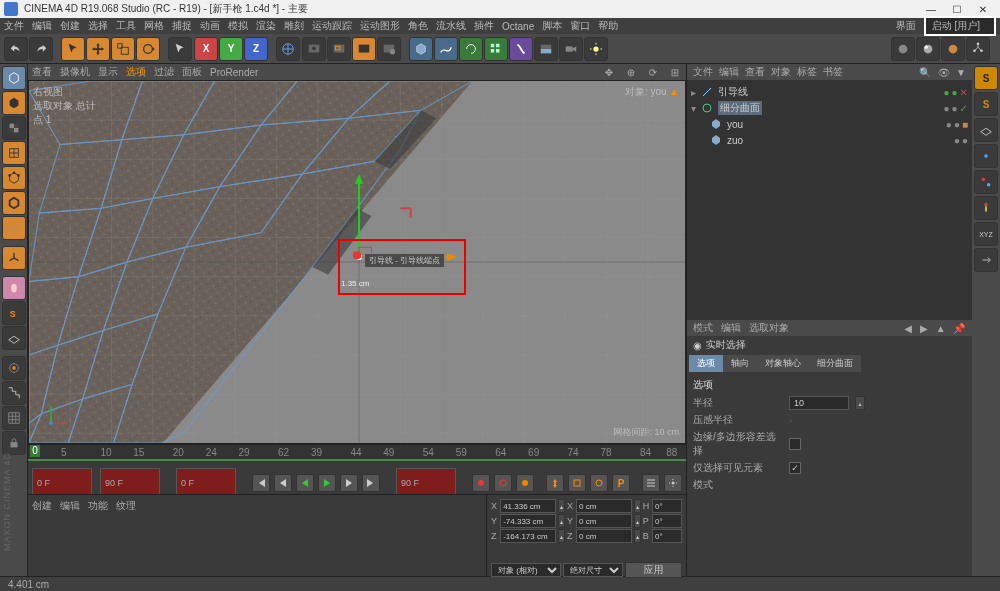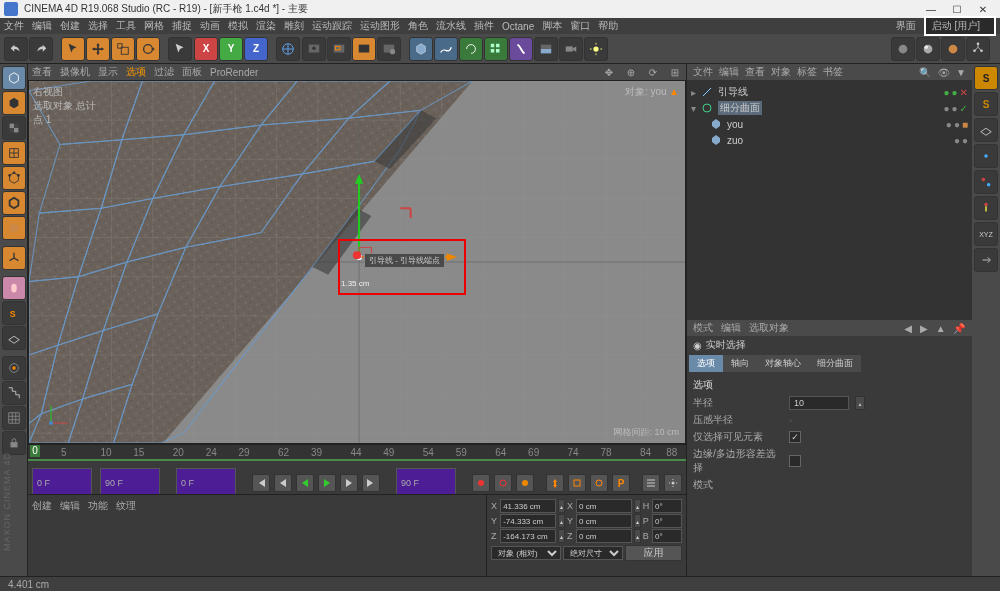--- a/index.html
+++ b/index.html
@@ -28,21 +28,21 @@
 .view-tabs .vticon{width:14px;height:14px;display:flex;align-items:center;justify-content:center;cursor:pointer}
 .viewport{flex:1;background:#888;position:relative;overflow:hidden;border:1px solid #222}
 .vp-info{position:absolute;top:4px;left:4px;color:#bbb;font-size:9px;line-height:1.4}
 .vp-label{position:absolute;top:4px;right:6px;color:#bbb;font-size:9px}
 .vp-grid-info{position:absolute;bottom:4px;right:6px;color:#bbb;font-size:9px}
 .timeline{height:28px;background:#3a3a3a;border-top:1px solid #222;display:flex;flex-direction:column}
 .ruler{height:14px;background:#333;display:flex;align-items:center;position:relative;color:#888;font-size:8px}
 .ruler .tick{position:absolute;top:2px}
 .ruler-green{height:2px;background:#4a8a4a;width:100%}
 .playback{height:22px;background:#3a3a3a;display:flex;align-items:center;padding:2px 4px;gap:4px}
-.frame-in{width:60px;height:31px;background:#4c1d95;border:1px solid #555;color:#aaa;padding:4px 4px;font-size:9px}
+.frame-in{width:60px;height:31px;background:#7f1d1d;border:1px solid #555;color:#aaa;padding:4px 4px;font-size:9px}
 .pbtn{width:18px;height:18px;background:#555;border:1px solid #333;border-radius:2px;display:flex;align-items:center;justify-content:center;cursor:pointer}
 .pbtn svg{width:10px;height:10px}
 .lower{display:flex;height:82px;background:#3a3a3a;border-top:1px solid #222}
 .lower-left{flex:1;padding:4px}
 .lower-left .tabs{display:flex;gap:8px;color:#aaa;margin-bottom:4px}
 .coords-panel{width:200px;background:#3a3a3a;padding:4px;border-left:1px solid #222}
 .coords-hdr{display:flex;gap:20px;margin-bottom:2px;color:#aaa;font-size:9px}
 .coord-row{display:flex;gap:2px;margin-bottom:1px;align-items:center}
 .coord-lbl{width:12px;color:#aaa;font-size:9px}
 .coord-in{width:56px;height:14px;background:#2a2a2a;border:1px solid #555;color:#ccc;padding:0 2px;font-size:8px}
@@ -617,21 +617,21 @@
         <div class="coord-row">
           <span class="coord-lbl">Z</span>
           <input class="coord-in" value="-164.173 cm" style="">
             <div class="coord-sp">▴</div>
           <span class="coord-lbl">Z</span>
           <input class="coord-in" value="0 cm" style="">
             <div class="coord-sp">▴</div>
           <span class="coord-lbl">B</span>
           <input class="coord-in" style="width: 30px;" value="0°">
         </div>
-        <div class="coord-row" style="margin-top:2px">
+        <div class="coord-row" style="margin-top:19px">
           <select class="coord-in" style="width:70px"><option>对象 (相对)</option></select>
           <select class="coord-in" style="width:60px"><option>绝对尺寸</option></select>
           <button style="flex:1;height:16px;background:#555;border:1px solid #333;color:#ccc">应用</button>
         </div>
       </div>
     </div>
   </div>
 
   <div class="right-panel">
     <div class="rp-main">
@@ -729,26 +729,26 @@
         <div class="attr-row">
           <span class="attr-lbl">半径</span>
           <input class="attr-val" value="10" style="">
           <div class="coord-sp">▴</div>
         </div>
         <div class="attr-row">
           <span class="attr-lbl">压感半径</span>
           <span style="color:#666">◦</span>
         </div>
         <div class="attr-row">
+          <span class="attr-lbl">边缘/多边形容差选择</span>
+          <div class="checkbox"></div>
+        </div>
+        <div class="attr-row">
           <span class="attr-lbl">仅选择可见元素</span>
           <div class="checkbox checked"></div>
-        </div>
-        <div class="attr-row">
-          <span class="attr-lbl">边缘/多边形容差选择</span>
-          <div class="checkbox"></div>
         </div>
         <div class="attr-row">
           <span class="attr-lbl">模式</span>
         </div>
       </div>
     </div>
     <div class="rt-tools">
       <div class="tbtn" style="background:#c80;color:#222;font-weight:bold">S</div>
       <div class="tbtn tbtn-dark" style="color:#c80;font-weight:bold">S</div>
       <div class="tbtn tbtn-dark">

